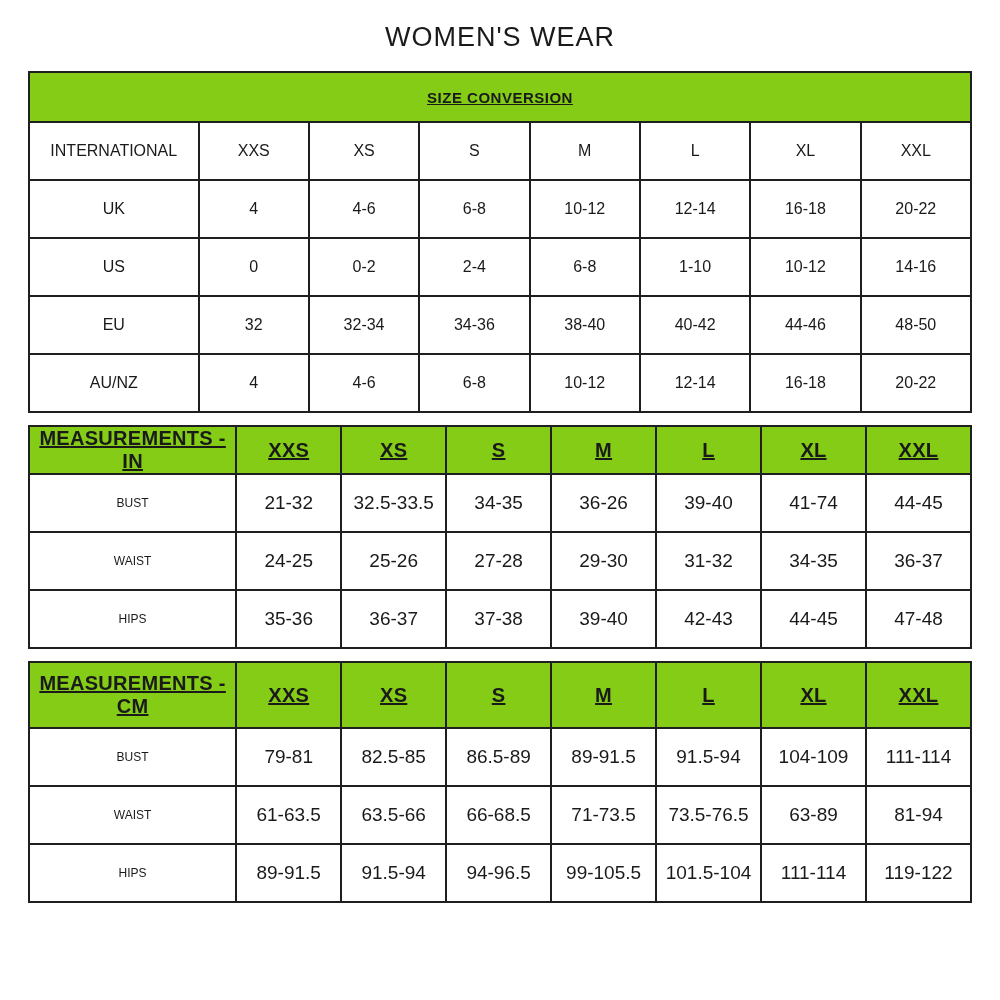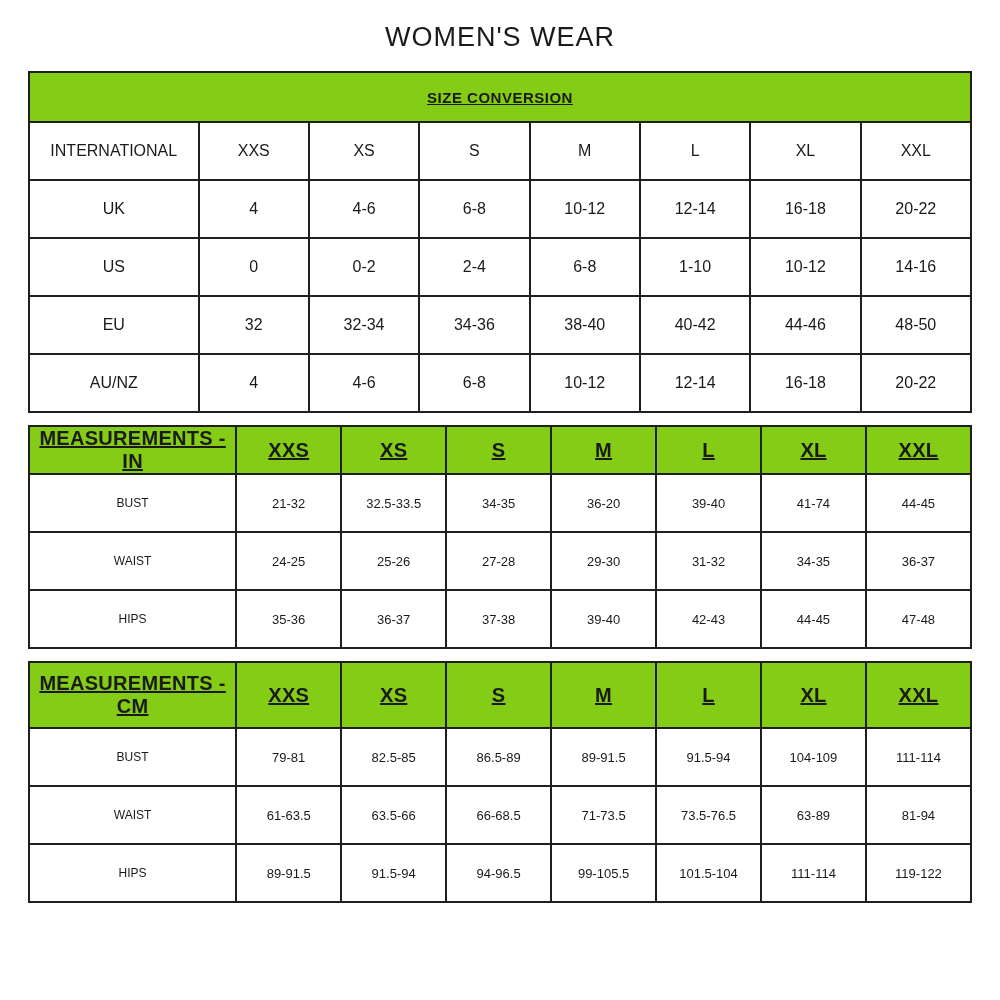--- a/index.html
+++ b/index.html
@@ -41,21 +41,21 @@
   .t1 col.first { width: 18%; }
   
   .t2, .t3 { margin-top: 12px; }
   .t2 th, .t3 th {
     font-size: 20px;
     font-weight: 700;
     letter-spacing: 0.3px;
   }
   .t2 th { height: 48px; }
   .t3 th { height: 66px; }
-  .t2 td, .t3 td { height: 58px; font-size: 13px; font-weight: 400; }
+  .t2 td, .t3 td { height: 58px; font-size: 19px; font-weight: 400; }
   .t2 td.lbl, .t3 td.lbl { font-size: 12px; }
   .t2 col.first, .t3 col.first { width: 22%; }
 </style>
 </head>
 <body>
 
 <div class="page">
 
   <div class="page-title">WOMEN'S WEAR</div>
 
@@ -147,21 +147,21 @@
       <th class="gray">M</th>
       <th class="gray">L</th>
       <th class="gray">XL</th>
       <th class="gray">XXL</th>
     </tr>
     <tr>
       <td class="lbl">BUST</td>
       <td>21-32</td>
       <td>32.5-33.5</td>
       <td>34-35</td>
-      <td>36-20</td>
+      <td>36-26</td>
       <td>39-40</td>
       <td>41-74</td>
       <td>44-45</td>
     </tr>
     <tr>
       <td class="lbl">WAIST</td>
       <td>24-25</td>
       <td>25-26</td>
       <td>27-28</td>
       <td>29-30</td>

